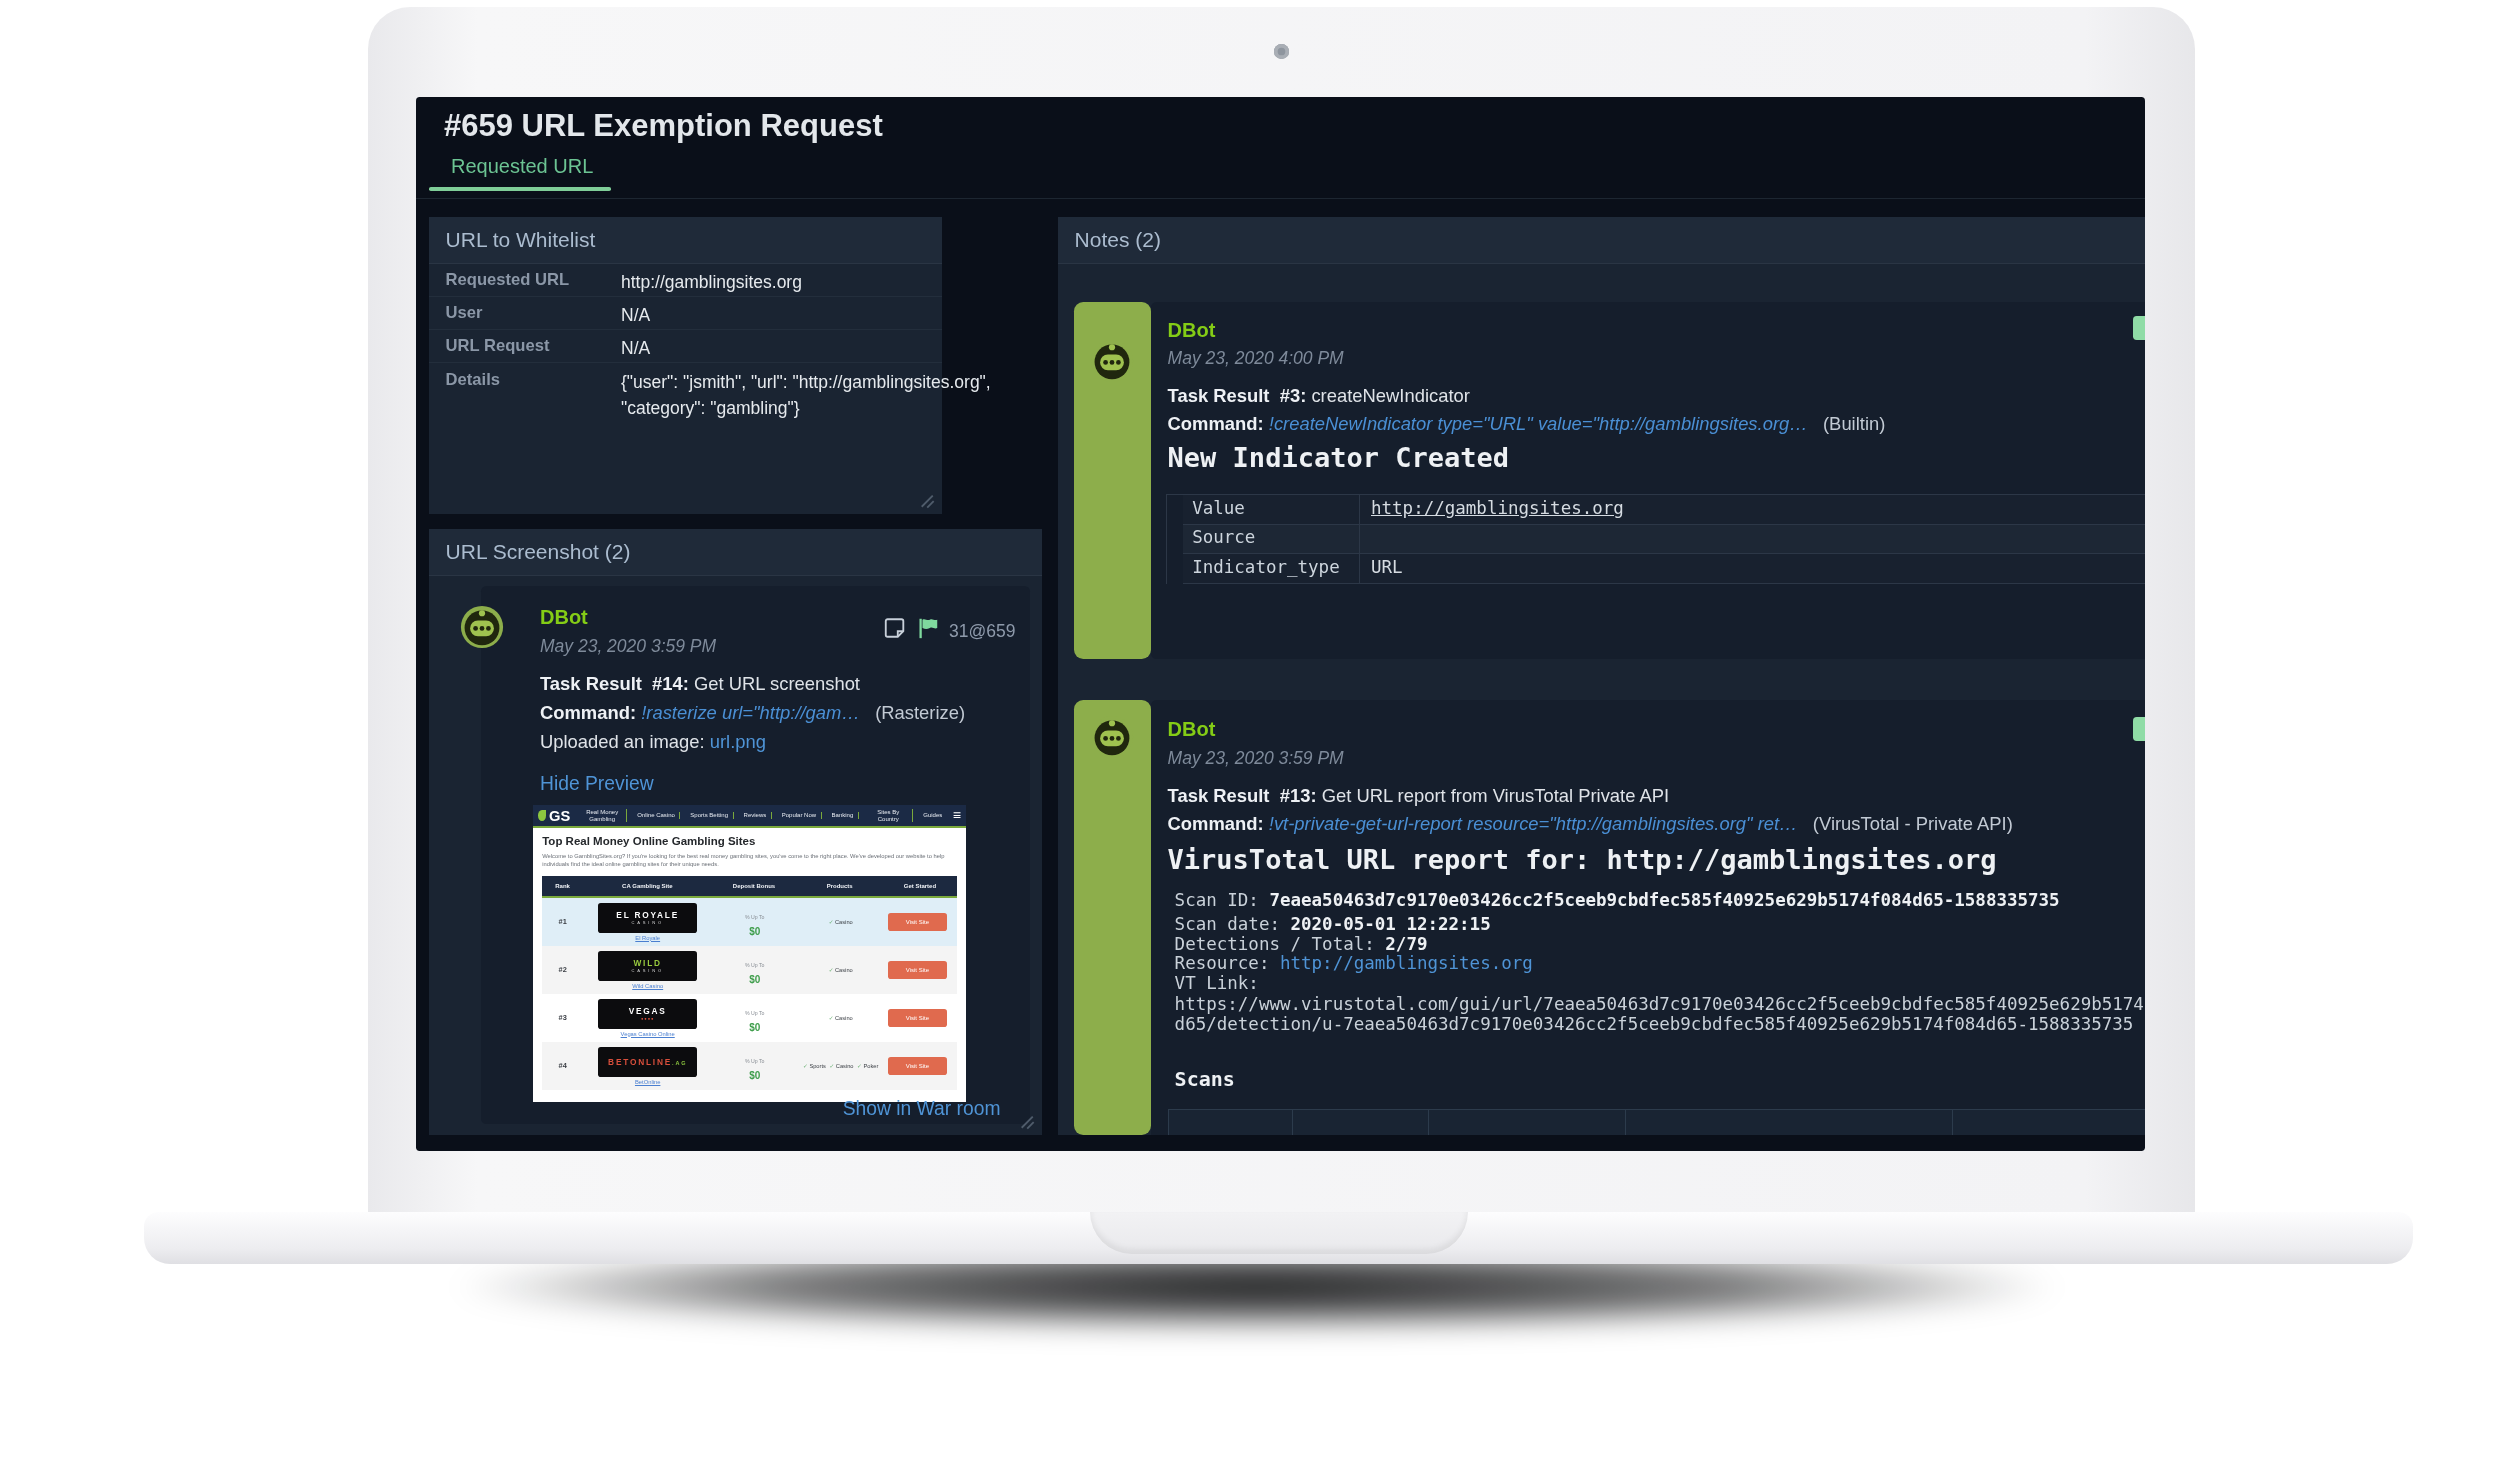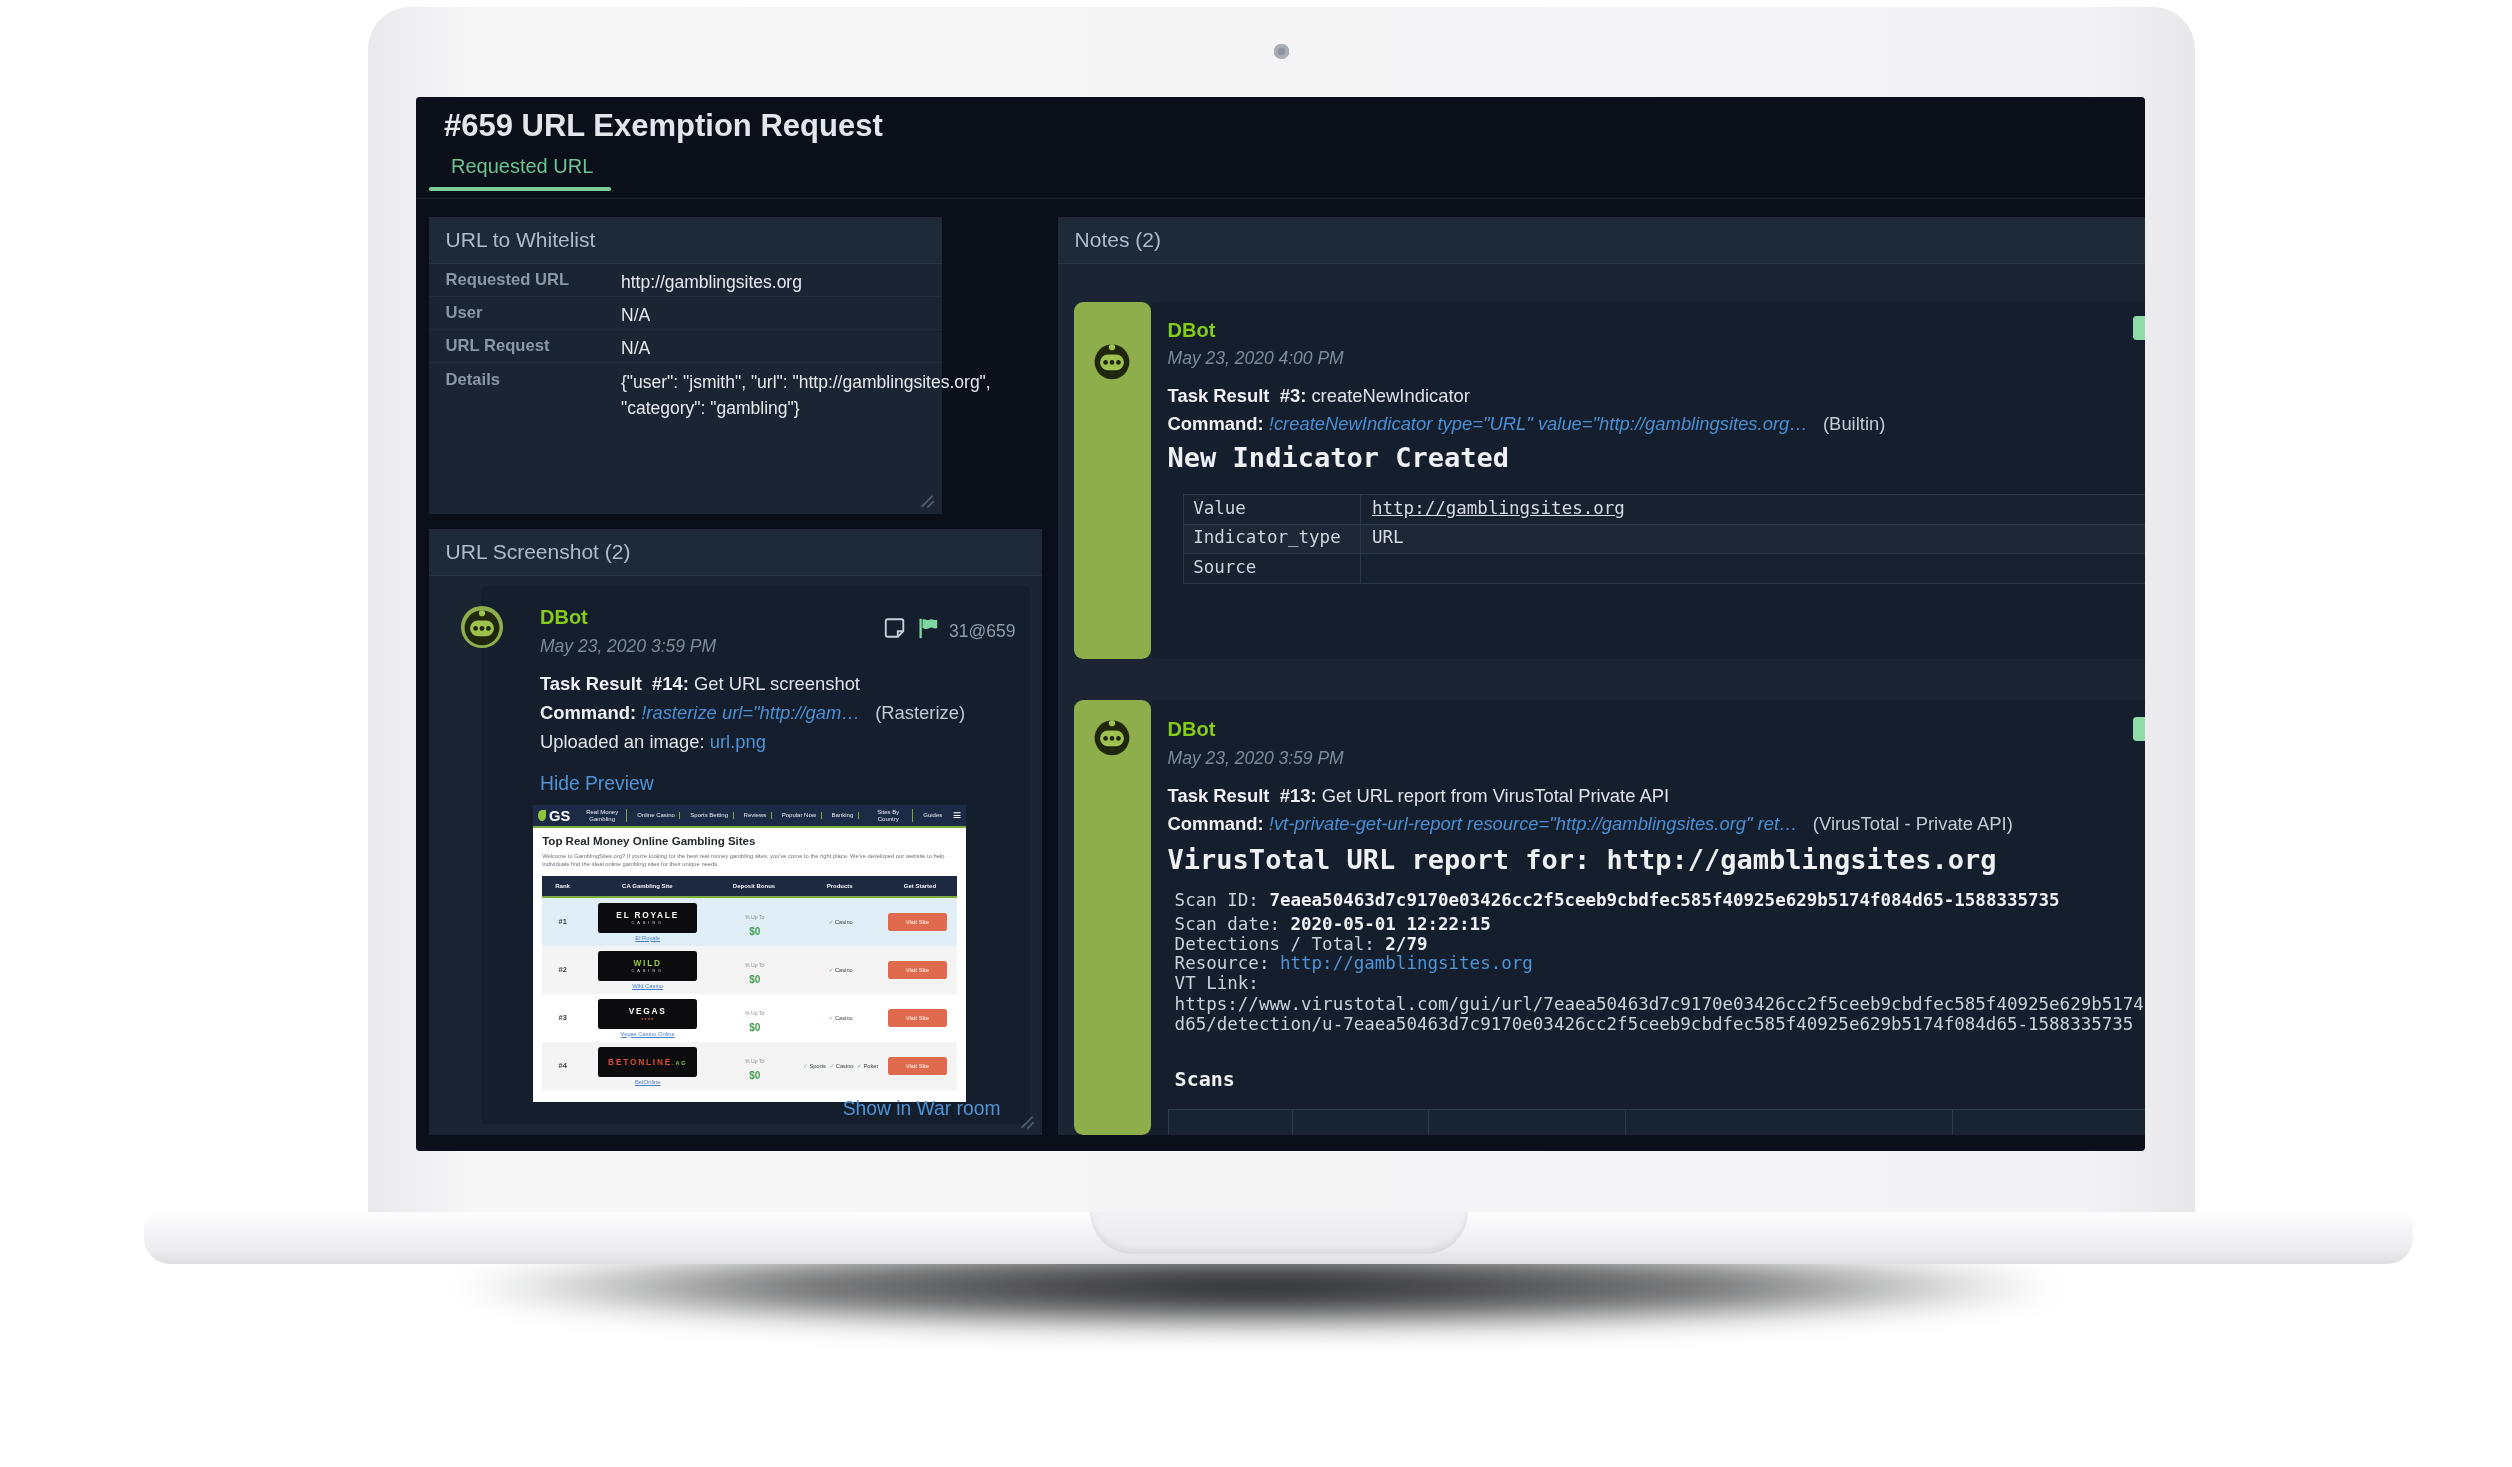--- a/index.html
+++ b/index.html
@@ -320,32 +320,32 @@
           <span class="b">Task Result</span>&nbsp;
           <span class="b">#3:</span>
           <span>createNewIndicator</span>
         </div>
         <div class="task" style="position:absolute;left:16.6px;top:111px;">
           <span class="b">Command:</span>
           <span class="cmd">!createNewIndicator type="URL" value="http://gamblingsites.org…</span>&nbsp;&nbsp;
           <span class="intg">(Builtin)</span>
         </div>
         <div class="mhead" style="position:absolute;left:16.6px;top:140px;">New Indicator Created</div>
-        <div class="itable" style="left:32px;top:192px;">
+        <div class="itable" style="left:15px;top:192px;padding-left:16px;">
           <div class="itr">
             <span class="itk">Value</span>
             <span class="itv u">http://gamblingsites.org</span>
           </div>
           <div class="itr">
+            <span class="itk">Source</span>
+            <span class="itv"></span>
+          </div>
+          <div class="itr">
             <span class="itk">Indicator_type</span>
             <span class="itv">URL</span>
-          </div>
-          <div class="itr">
-            <span class="itk">Source</span>
-            <span class="itv"></span>
           </div>
         </div>
       </div>
       <span class="pin" style="left:1075px;top:99px;"></span>
 
       <div class="greenbar" style="top:483px;height:435px;"></div>
       <span class="avatar" style="left:32px;top:498px;">
         <svg width="44" height="44" viewBox="0 0 48 48">
           <circle cx="24" cy="24" r="23" fill="#8dae4b"></circle>
           <circle cx="24" cy="25" r="19" fill="#20270e"></circle>

